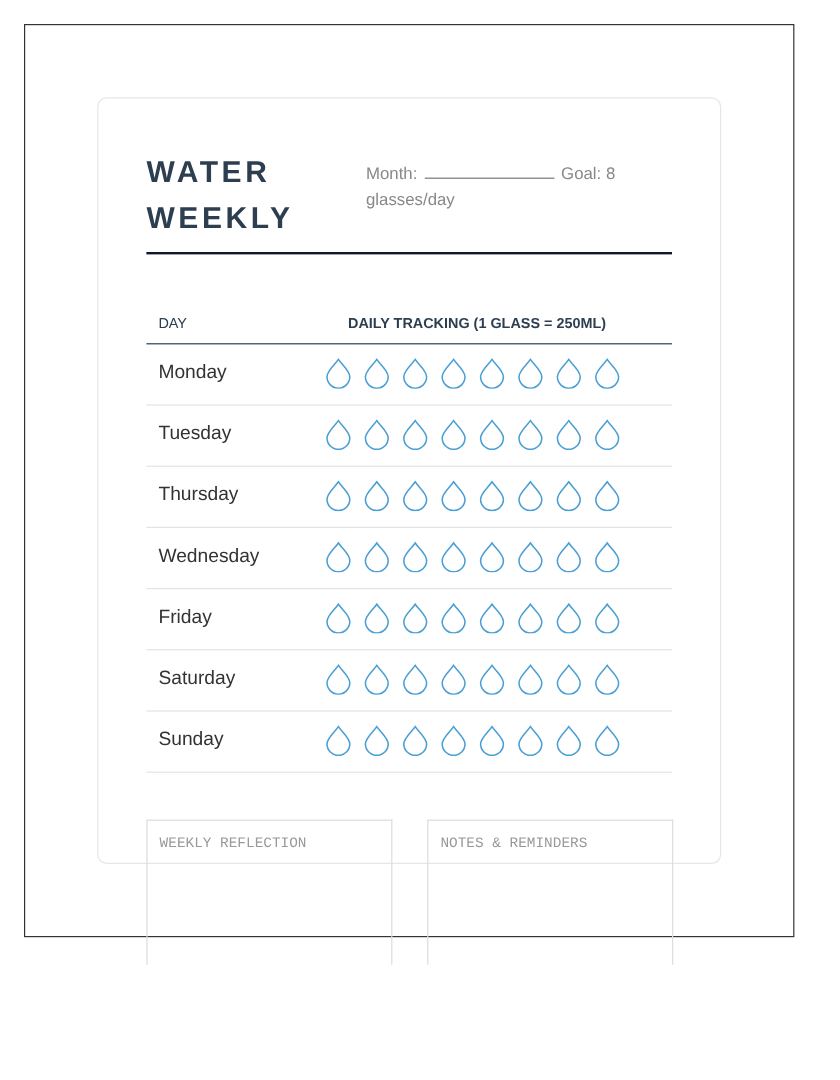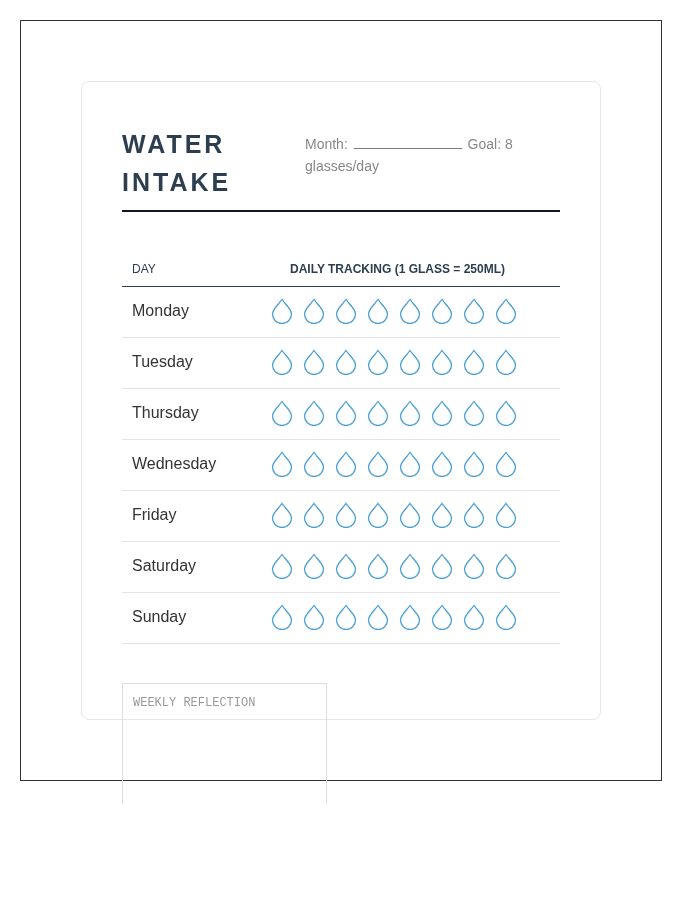--- a/index.html
+++ b/index.html
@@ -28,21 +28,21 @@
 </head>
 <body>
 
 <div class="frame"></div>
 <div class="card"></div>
 
 <div class="content">
   <div class="header">
     <div class="title">
       <div>WATER</div>
-      <div>INTAKE</div>
+      <div>WEEKLY</div>
     </div>
     <div class="meta">
       <span>Month:</span>
       <span class="blank"></span>
       <span>Goal: 8 glasses/day</span>
     </div>
   </div>
 
   <div class="thead">
     <div class="th day">DAY</div>
@@ -253,13 +253,16 @@
           </svg>
         </div>
       </div>
     </div>
 </div>
 
 <div class="boxes">
   <div class="box left">
     <div class="box-title">WEEKLY REFLECTION</div>
   </div>
+  <div class="box right">
+    <div class="box-title">NOTES &amp; REMINDERS</div>
+  </div>
 </div>
 
 </body></html>

